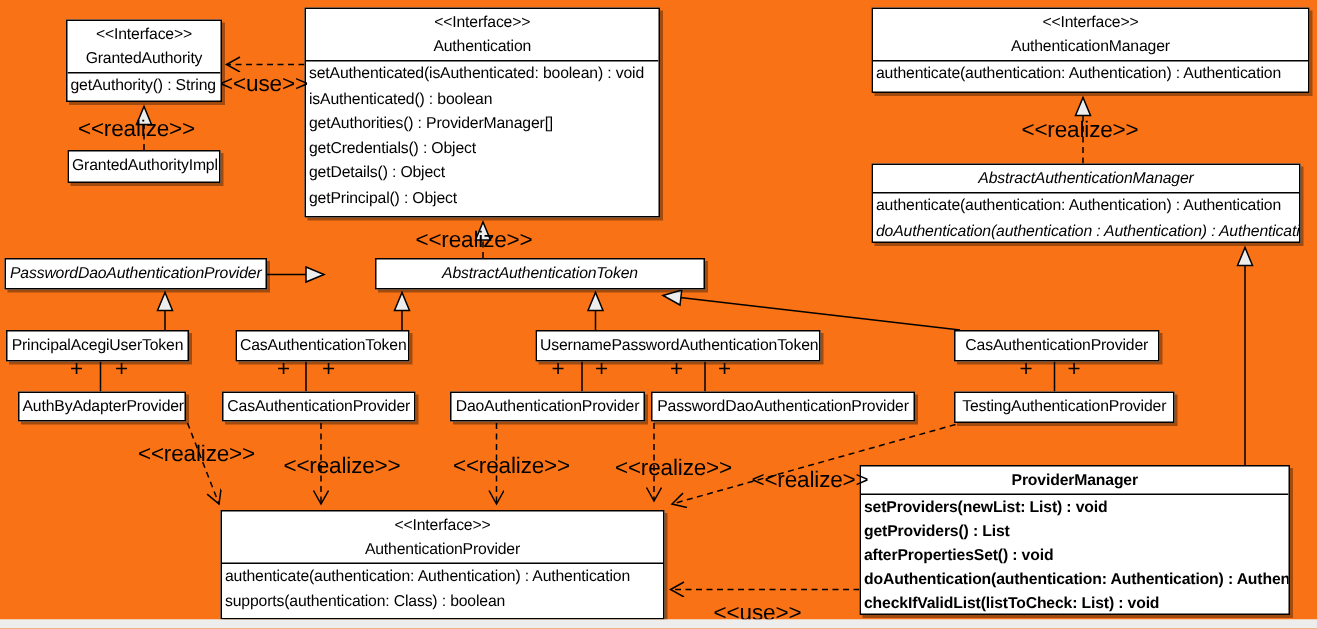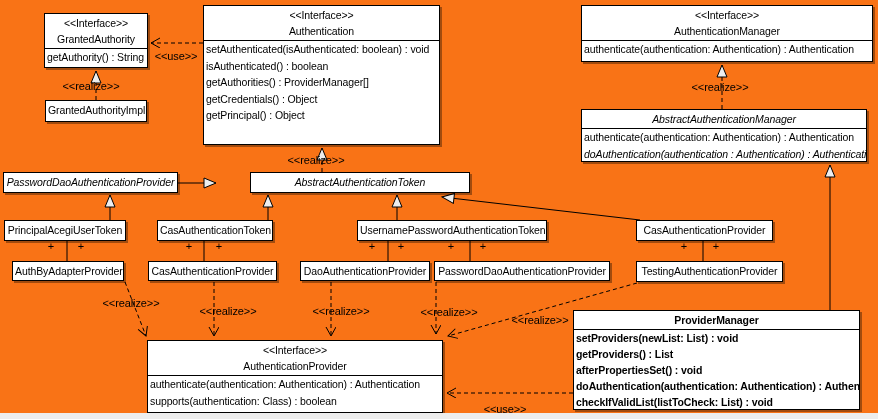--- a/index.html
+++ b/index.html
@@ -9,21 +9,21 @@
   .cbox{position:absolute;background:#fff;border:1px solid #000;box-sizing:border-box;
         box-shadow:2px 2px 0 rgba(0,0,0,0.35);overflow:hidden;z-index:1;
         font-size:10.5px;letter-spacing:-0.1px;}
   .ctitle{text-align:center;padding:1px 2px;}
   .ctitle div{line-height:16px;white-space:nowrap;}
   .abs .cname{font-style:italic;}
   .cmethods{border-top:1px solid #000;padding:0 2px;}
   .mrow{line-height:16.5px;white-space:nowrap;}
   .mrow.it{font-style:italic;}
   .compact .mrow{line-height:16px;}
-  .elabel{position:absolute;transform:translate(-50%,-50%);font-size:11px;
+  .elabel{position:absolute;transform:translate(-50%,-50%);font-size:15px;
           white-space:nowrap;z-index:2;letter-spacing:-0.1px;}
 </style>
 </head>
 <body>
 
 <div id="canvas">
   <svg id="edges" width="878" height="419">
     <defs>
       <marker id="tri" markerWidth="16" markerHeight="14" refX="13" refY="6" orient="auto" markerUnits="userSpaceOnUse">
         <path d="M1,1 L13,6 L1,11 Z" fill="#ededed" stroke="#000"></path>
@@ -76,20 +76,21 @@
     <div class="cbox" style="left: 203px; top: 5px; width: 237px; height: 140px;">
       <div class="ctitle">
         <div>&lt;&lt;Interface&gt;&gt;</div>
         <div class="cname">Authentication</div>
       </div>
       <div class="cmethods">
         <div class="mrow">setAuthenticated(isAuthenticated: boolean) : void</div>
         <div class="mrow">isAuthenticated() : boolean</div>
         <div class="mrow">getAuthorities() : ProviderManager[]</div>
         <div class="mrow">getCredentials() : Object</div>
+        <div class="mrow">getDetails() : Object</div>
         <div class="mrow">getPrincipal() : Object</div>
       </div>
     </div>
     <div class="cbox" style="left: 581px; top: 5px; width: 292px; height: 57px;">
       <div class="ctitle">
         <div>&lt;&lt;Interface&gt;&gt;</div>
         <div class="cname">AuthenticationManager</div>
       </div>
       <div class="cmethods">
         <div class="mrow">authenticate(authentication: Authentication) : Authentication</div>

